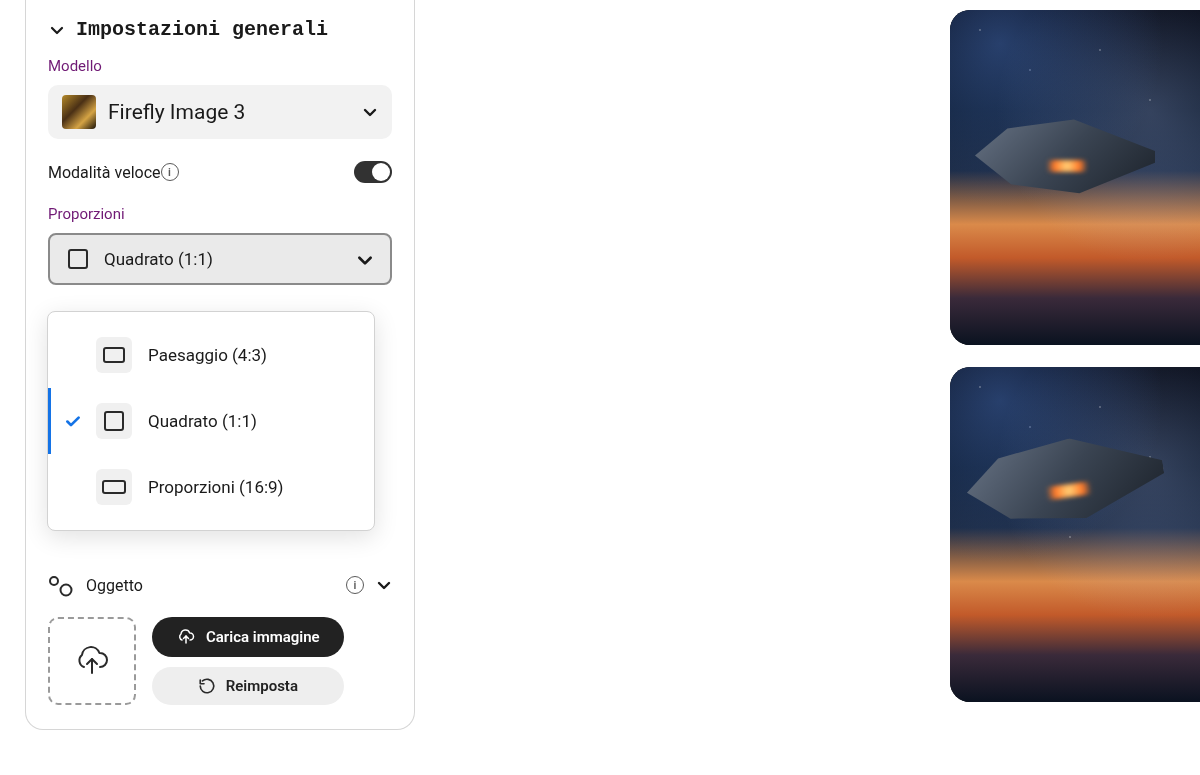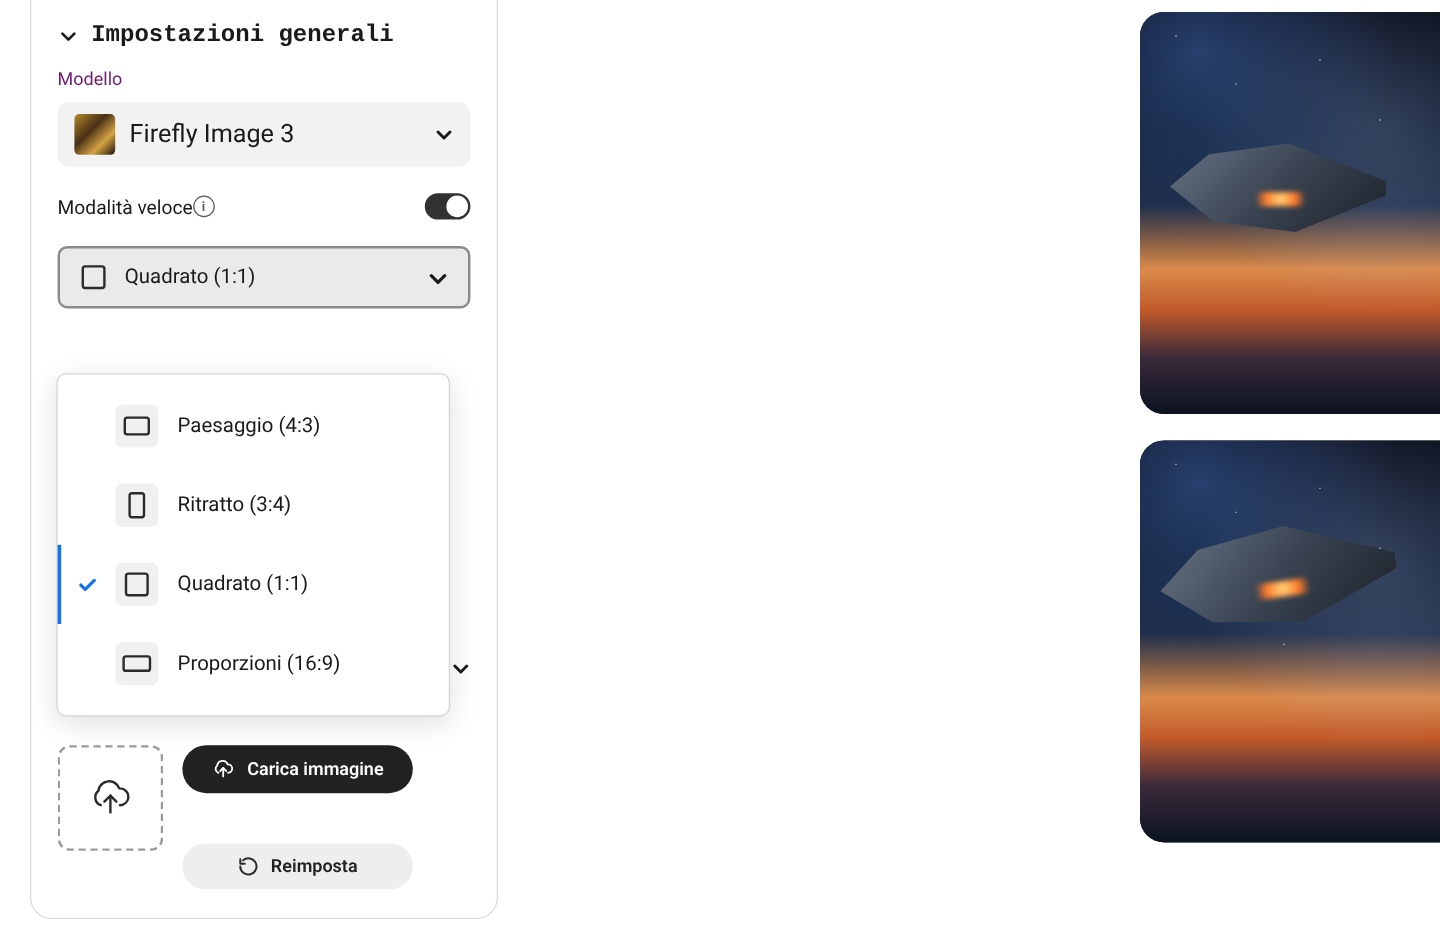--- a/index.html
+++ b/index.html
@@ -189,21 +189,20 @@
     display:flex; align-items:center; justify-content:center;
   }
   .btn-stack { display:flex; flex-direction:column; gap:10px; }
   .btn {
     display:flex; align-items:center; justify-content:center; gap:10px;
     border-radius: 30px;
     font-size: 15px; font-weight: 600;
     padding: 10px 24px;
     cursor: pointer;
     user-select: none;
-    margin-top: 32px;
   }
   .btn-dark { background:#222; color:#fff; }
   .btn-light { background:#eee; color:#222;align-items:center; }
 
   
   .gallery {
     position: absolute;
     right: 0;
     top: 10px;
     display: flex;
@@ -281,20 +280,21 @@
 
   <div class="row">
     <span class="label">Modalità veloce</span>
     <span class="info-icon">i</span>
     <span class="spacer"></span>
     <div class="toggle">
       <div class="knob"></div>
     </div>
   </div>
 
+  <span class="field-label">Proporzioni</span>
 
   <div class="aspect-select">
     <span class="aspect-icon"></span>
     <span class="aspect-text">Quadrato (1:1)</span>
     <span class="sel-chev">
       <svg width="18" height="18" viewBox="0 0 16 16">
           <path d="M3 6l5 5 5-5" fill="none" stroke="#1a1a1a" stroke-width="2.4" stroke-linecap="round" stroke-linejoin="round"></path>
         </svg>
     </span>
   </div>
@@ -350,26 +350,20 @@
 
 </div>
 
 <div class="dropdown">
   <div class="dd-item">
     <div class="dd-icon-wrap">
         <div class="dd-shape dd-landscape"></div>
       </div>
     <span class="dd-label">Paesaggio (4:3)</span>
   </div>
-  <div class="dd-item">
-    <div class="dd-icon-wrap">
-        <div class="dd-shape dd-portrait"></div>
-      </div>
-    <span class="dd-label">Ritratto (3:4)</span>
-  </div>
   <div class="dd-item selected">
     <span class="check">
       <svg width="18" height="18" viewBox="0 0 16 16">
           <path d="M3 8.5l3.2 3.2L13 5" fill="none" stroke="#1473e6" stroke-width="2.4" stroke-linecap="round" stroke-linejoin="round"></path>
         </svg>
     </span>
     <div class="dd-icon-wrap">
         <div class="dd-shape dd-square"></div>
       </div>
     <span class="dd-label">Quadrato (1:1)</span>

